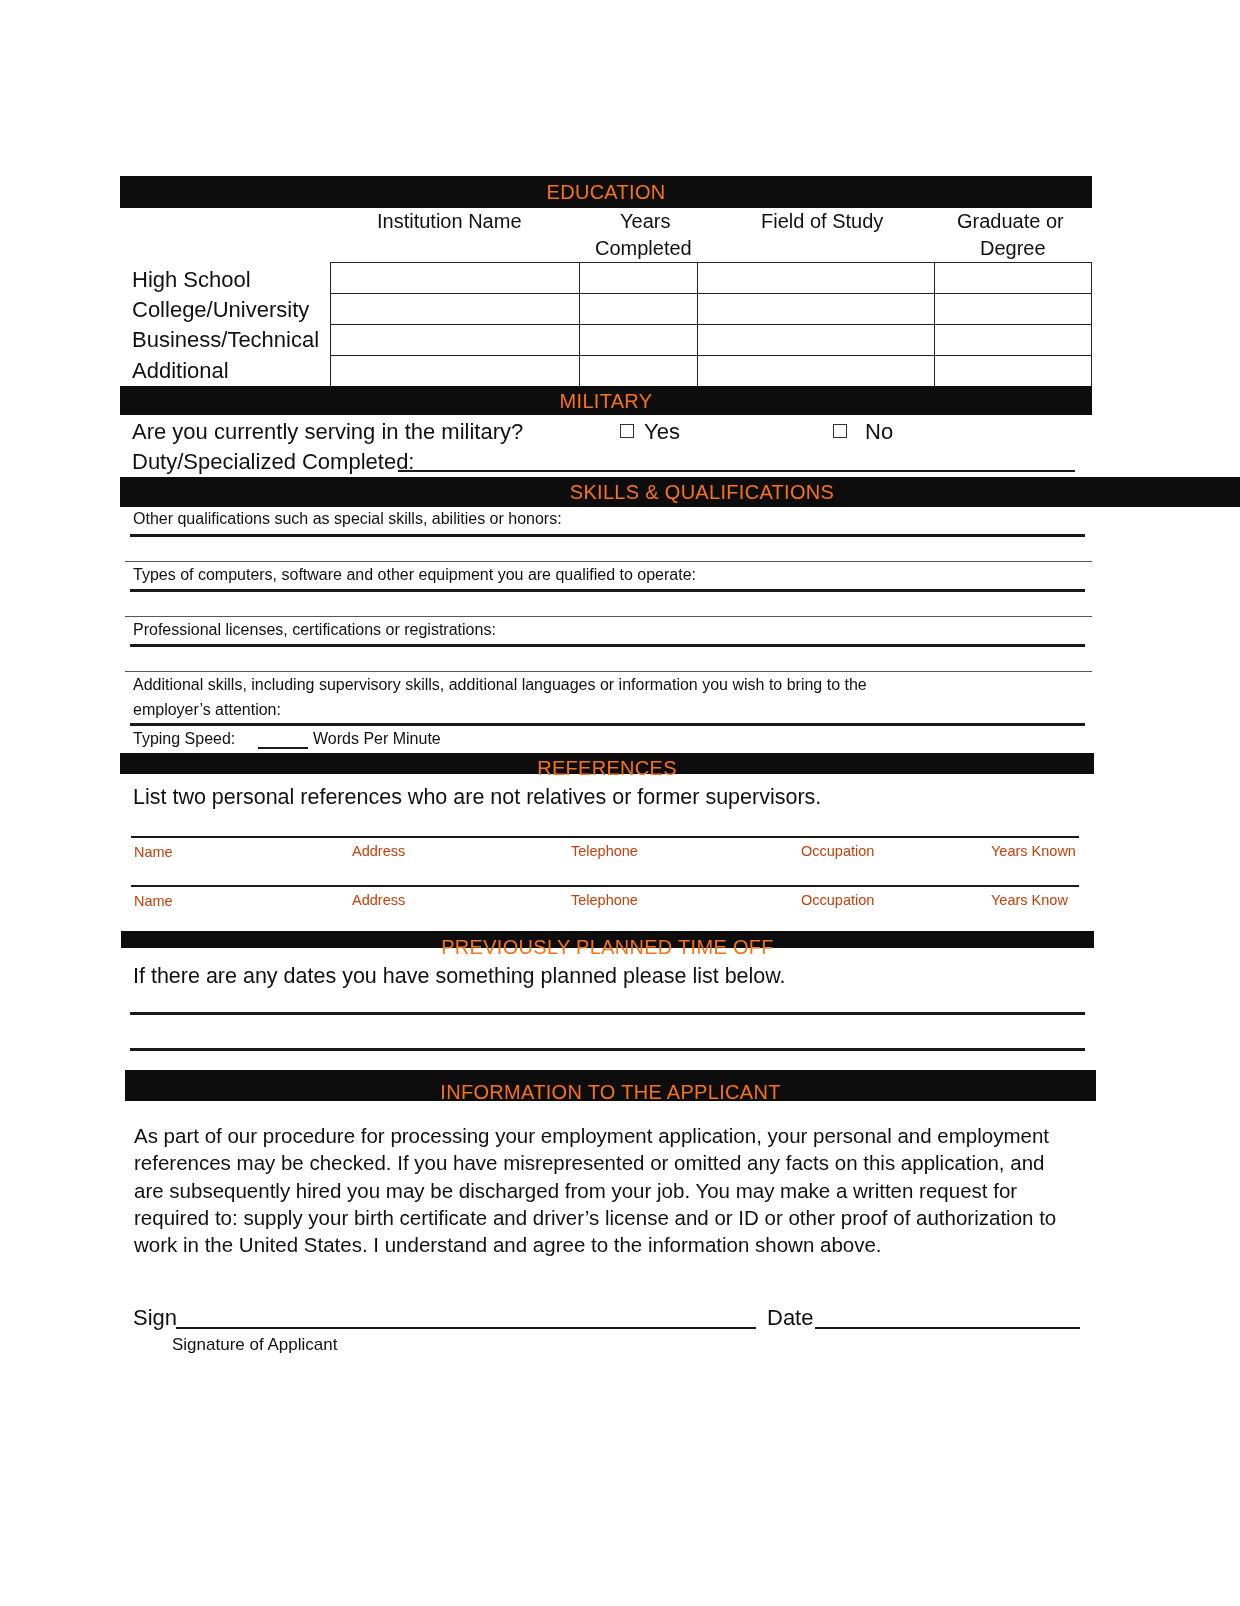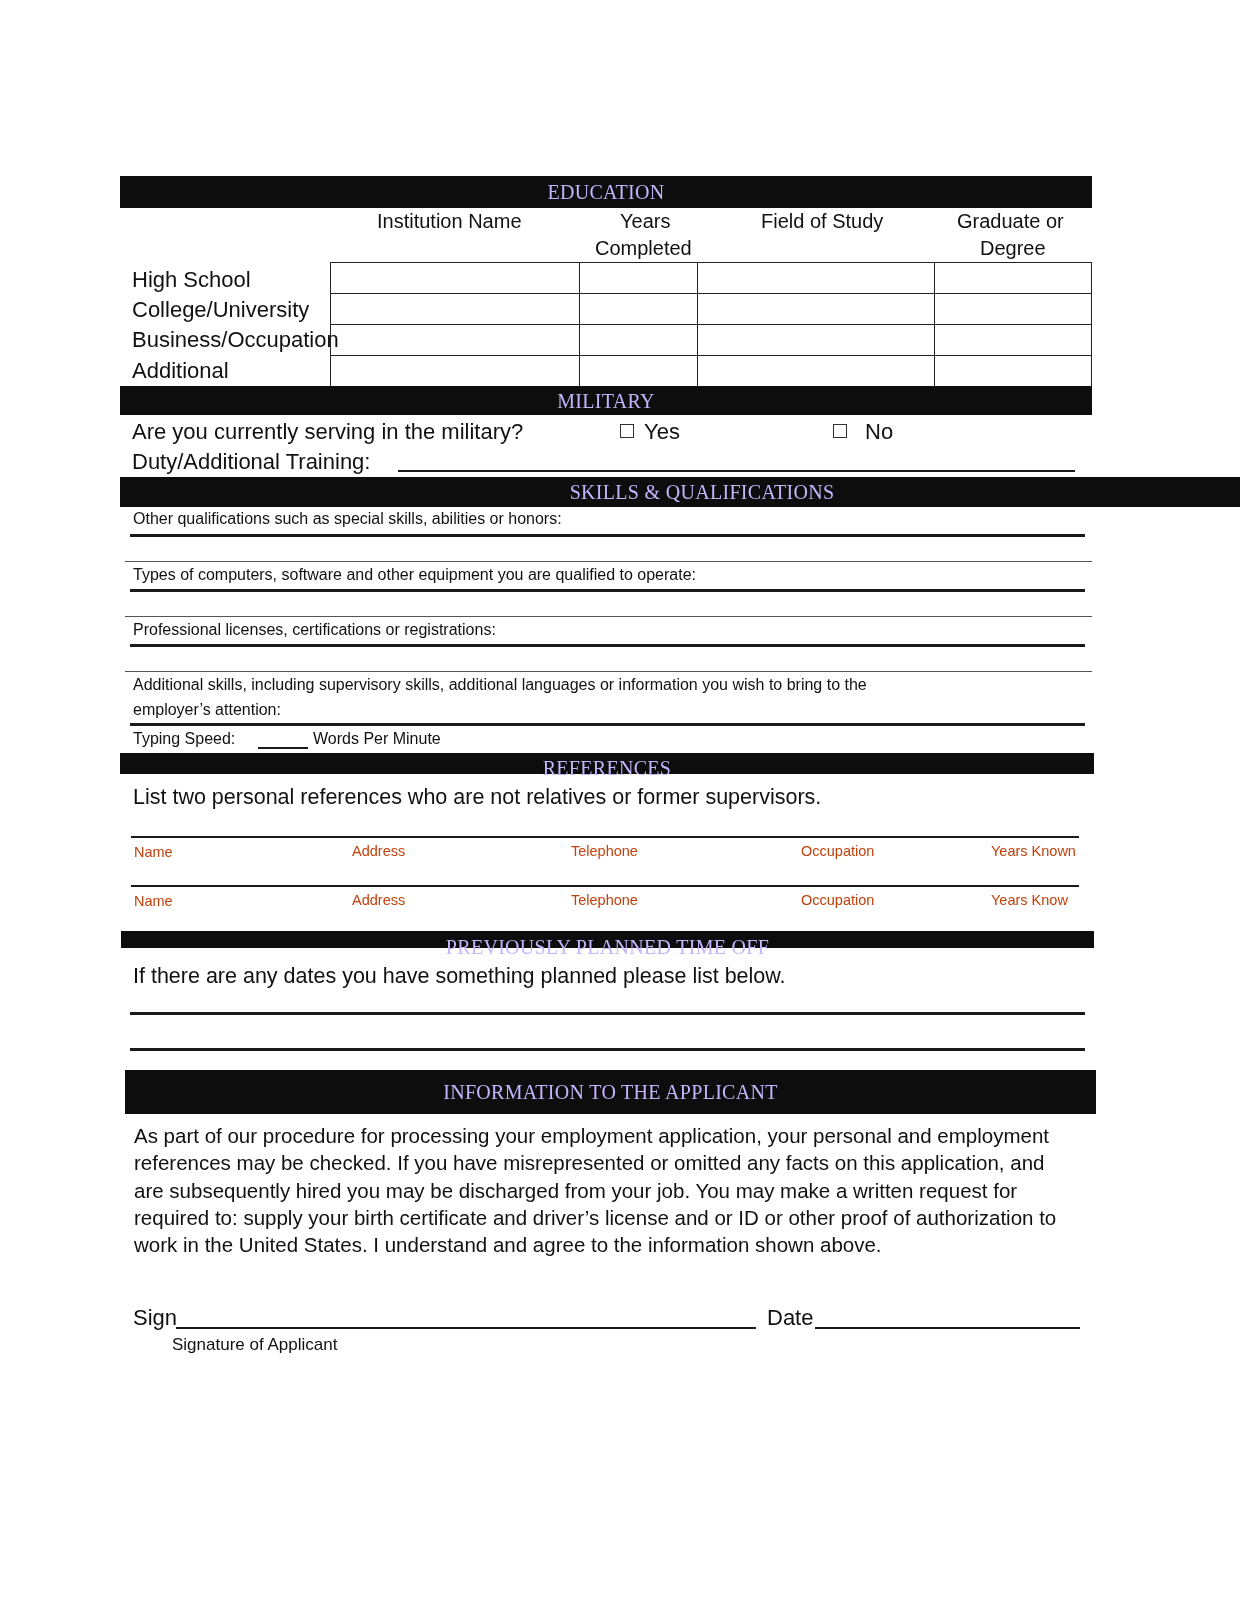--- a/index.html
+++ b/index.html
@@ -1,19 +1,19 @@
 <!DOCTYPE html>
 <html><head>
 <meta charset="utf-8">
 <style>
   html, body { margin: 0; padding: 0; background: #ffffff; }
   body { width: 1240px; height: 1606px; position: relative; overflow: hidden;
          font-family: "Liberation Sans", "DejaVu Sans", sans-serif; color: #111; }
-  .bar { position: absolute; background: #0d0d0d; color: #c4b5fd; text-align: center;
-         font-size: 20px; letter-spacing: 0.3px; box-sizing: border-box; font-family: Liberation Serif, serif; }
+  .bar { position: absolute; background: #0d0d0d; color: #f97316; text-align: center;
+         font-size: 20px; letter-spacing: 0.3px; box-sizing: border-box; }
   .txt { position: absolute; white-space: nowrap; }
   .hline { position: absolute; background: #1a1a1a; }
   .hline.thin { background: #555; }
   .edu-table { position: absolute; left: 330px; top: 262px; border-collapse: collapse; }
   .edu-table td { border: 1.5px solid #222; height: 30px; padding: 0; }
   .chk { display: inline-block; width: 12px; height: 12px; border: 1px solid #333;
          vertical-align: middle; margin-right: 10px; position: relative; top: -2px; }
   .para { position: absolute; left: 134px; top: 1122px; width: 960px; font-size: 20.5px;
           line-height: 27.3px; color: #111; }
   .ref-lbl { position: absolute; font-size: 14.5px; color: #c2410c; }
@@ -25,21 +25,21 @@
 
 <div class="txt" style="left:377px; top:210px; font-size:20px;">Institution Name</div>
 <div class="txt" style="left:620px; top:210px; font-size:20px;">Years</div>
 <div class="txt" style="left:595px; top:237px; font-size:20px;">Completed</div>
 <div class="txt" style="left:761px; top:210px; font-size:20px;">Field of Study</div>
 <div class="txt" style="left:957px; top:210px; font-size:20px;">Graduate or</div>
 <div class="txt" style="left:980px; top:237px; font-size:20px;">Degree</div>
 
 <div class="txt" style="left:132px; top:267px; font-size:22px;">High School</div>
 <div class="txt" style="left:132px; top:297px; font-size:22px;">College/University</div>
-<div class="txt" style="left:132px; top:327px; font-size:22px;">Business/Occupation</div>
+<div class="txt" style="left:132px; top:327px; font-size:22px;">Business/Technical</div>
 <div class="txt" style="left:132px; top:358px; font-size:22px;">Additional</div>
 
 <table class="edu-table">
   <tbody>
       <tr>
     <td style="width:248px"></td>
     <td style="width:117px"></td>
     <td style="width:236px"></td>
     <td style="width:156px"></td>
   </tr>
@@ -65,21 +65,21 @@
   </table>
 
 <div class="bar" style="left:120px; top:386px; width:972px; height:29px; line-height:30px;">MILITARY</div>
 <div class="txt" style="left:132px; top:419px; font-size:22px;">Are you currently serving in the military?</div>
 <div class="txt" style="left:620px; top:419px; font-size:22px;">
   <span class="chk"></span><span>Yes</span>
 </div>
 <div class="txt" style="left:833px; top:419px; font-size:22px;">
   <span class="chk" style="margin-right:18px;"></span><span>No</span>
 </div>
-<div class="txt" style="left:132px; top:449px; font-size:22px;">Duty/Additional Training:</div>
+<div class="txt" style="left:132px; top:449px; font-size:22px;">Duty/Specialized Completed:</div>
 <div class="hline" style="left:398px; top:470px; width:677px; height:2px;"></div>
 
 <div class="bar" style="left:120px; top:477px; width:1164px; height:30px; line-height:31px;">SKILLS &amp; QUALIFICATIONS</div>
 <div class="txt" style="left:133px; top:510px; font-size:16px;">Other qualifications such as special skills, abilities or honors:</div>
 <div class="hline" style="left:130px; top:534px; width:955px; height:2.5px;"></div>
 <div class="hline thin" style="left:125px; top:561px; width:967px; height:1px;"></div>
 
 <div class="txt" style="left:133px; top:566px; font-size:16px;">Types of computers, software and other equipment you are qualified to operate:</div>
 <div class="hline" style="left:130px; top:589px; width:955px; height:2.5px;"></div>
 <div class="hline thin" style="left:125px; top:616px; width:967px; height:1px;"></div>
@@ -111,21 +111,21 @@
 <div class="ref-lbl" style="left:352px; top:892px;">Address</div>
 <div class="ref-lbl" style="left:571px; top:892px;">Telephone</div>
 <div class="ref-lbl" style="left:801px; top:892px;">Occupation</div>
 <div class="ref-lbl" style="left:991px; top:892px;">Years Know</div>
 
 <div class="bar" style="left:121px; top:931px; width:973px; height:17px; line-height:33px;">PREVIOUSLY PLANNED TIME OFF</div>
 <div class="txt" style="left:133px; top:964px; font-size:21.5px;">If there are any dates you have something planned please list below.</div>
 <div class="hline" style="left:130px; top:1012px; width:955px; height:2.5px;"></div>
 <div class="hline" style="left:130px; top:1048px; width:955px; height:2.5px;"></div>
 
-<div class="bar" style="left:125px; top:1070px; width:971px; height:44px; line-height:45px;">INFORMATION TO THE APPLICANT</div>
+<div class="bar" style="left:125px; top:1070px; width:971px; height:31px; line-height:45px;">INFORMATION TO THE APPLICANT</div>
 <div class="para">
   <div>As part of our procedure for processing your employment application, your personal and employment</div>
   <div>references may be checked.  If you have misrepresented or omitted any facts on this application, and</div>
   <div>are subsequently hired you may be discharged from your job.  You may make a written request for</div>
   <div>required to:  supply your birth certificate and driver’s license and or ID or other proof of authorization to</div>
   <div>work in the United States.  I understand and agree to the information shown above.</div>
 </div>
 
 <div class="txt" style="left:133px; top:1305px; font-size:22px;">Sign</div>
 <div class="hline" style="left:176px; top:1327px; width:580px; height:2px;"></div>

